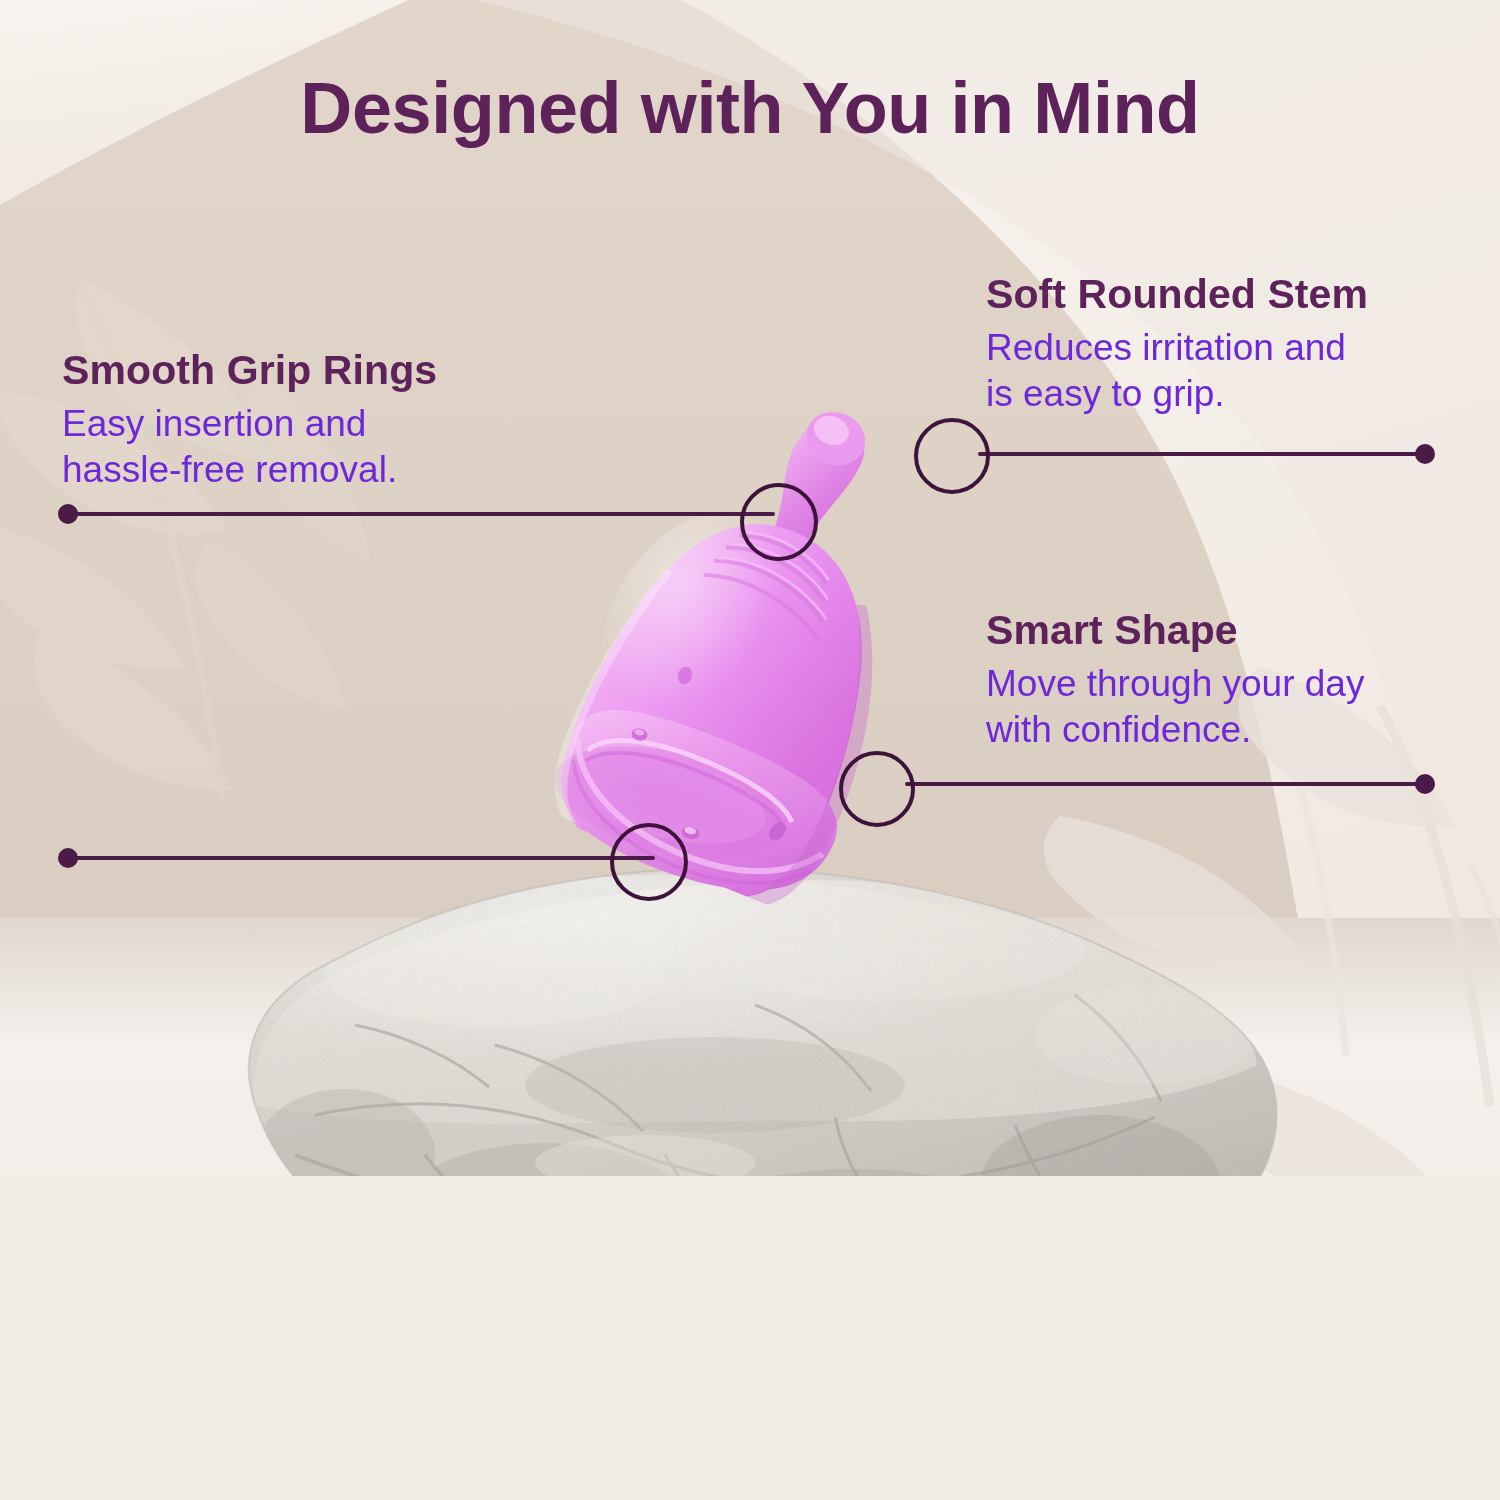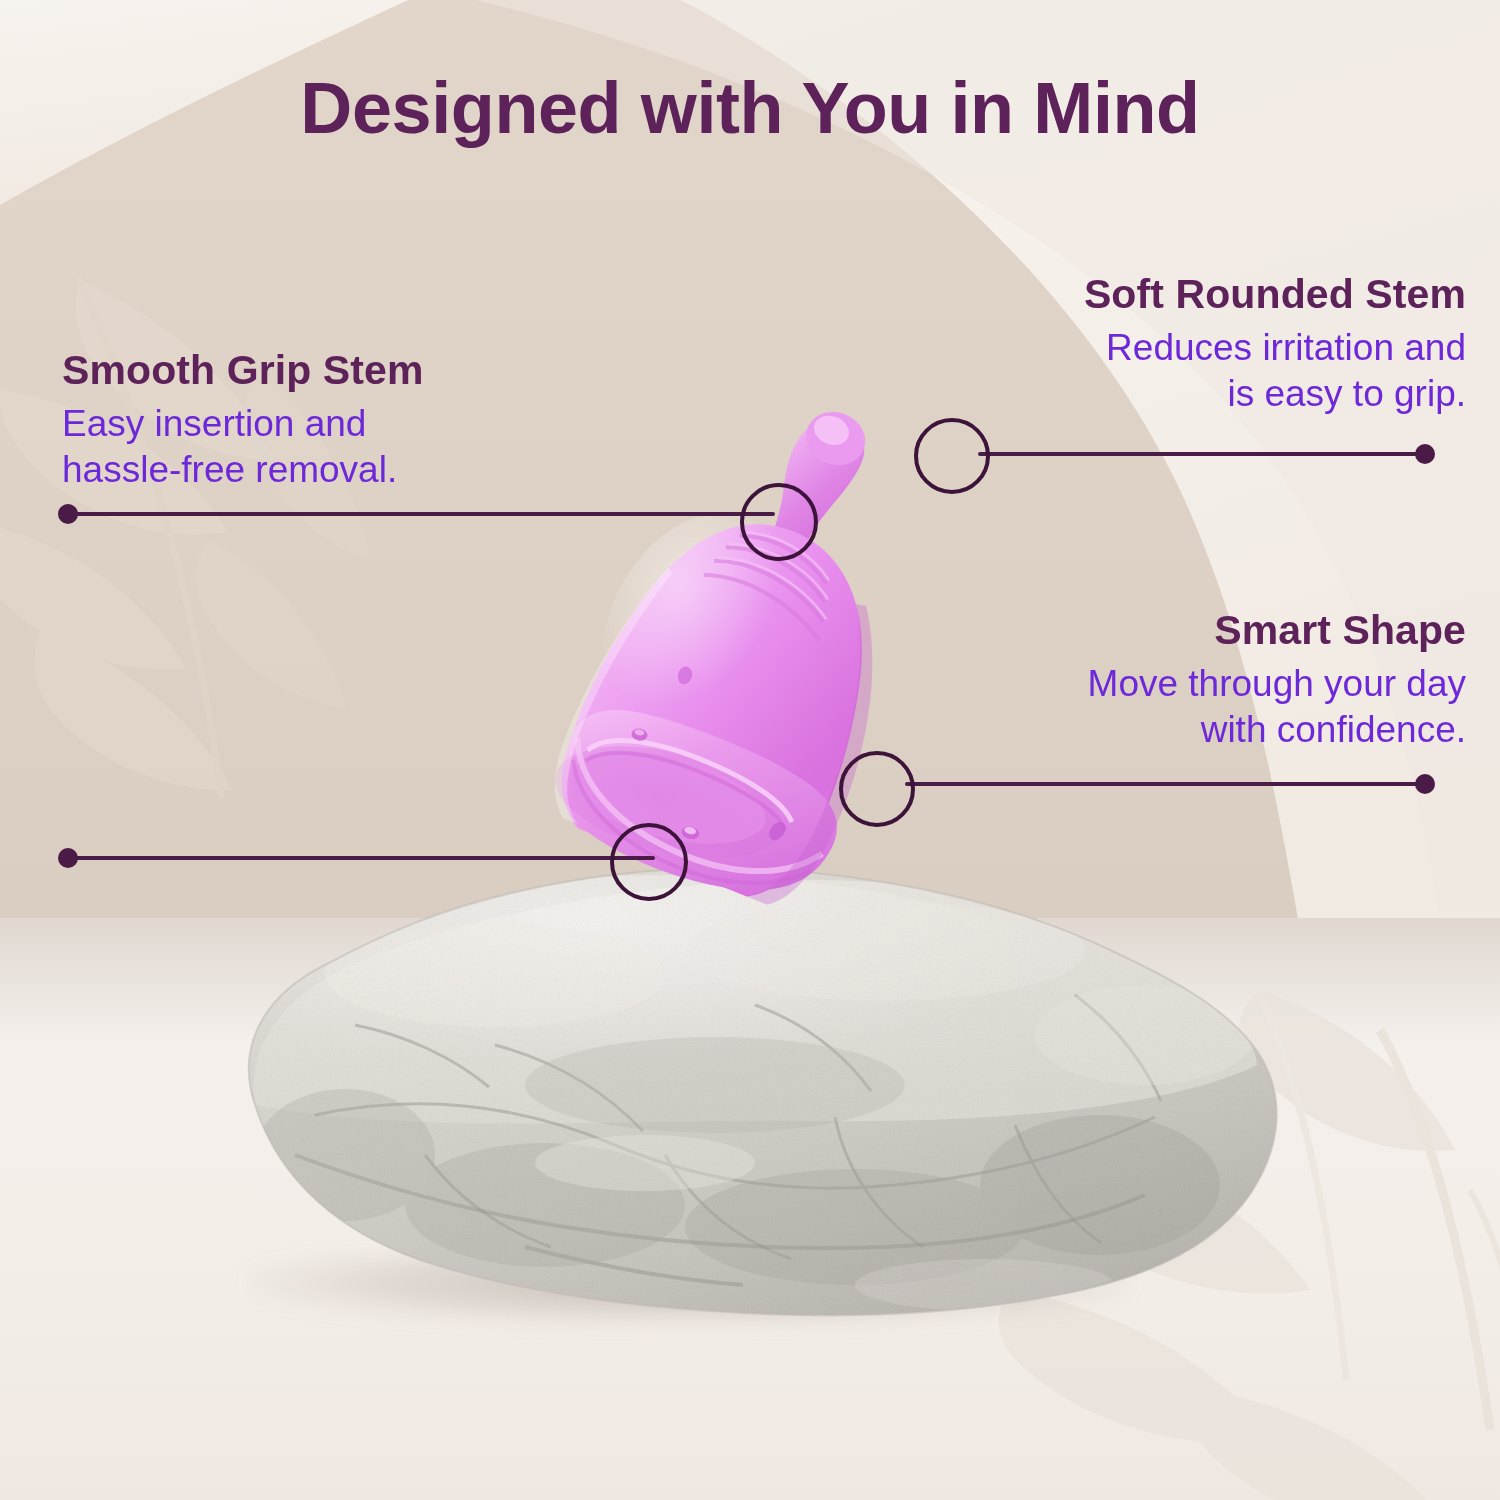--- a/index.html
+++ b/index.html
@@ -2,21 +2,21 @@
 <html><head>
 <meta charset="utf-8">
 <style>
   html,body{margin:0;padding:0;}
   body{
     width:1500px;height:1500px;
     font-family:"Liberation Sans","DejaVu Sans",sans-serif;
     background:#f2ece7;
     overflow:hidden;
   }
-  #stage{position:relative;width:1500px;height:1500px;overflow:hidden;}
+  #stage{position:relative;width:1500px;height:1176px;overflow:hidden;}
 
   
   .bg-base{position:absolute;inset:0;background:#f6f1ec;}
   .bg-wall{
     position:absolute;left:0;top:0;width:1500px;height:960px;
     background:#ddd0c4;
   }
   .bg-wall-curve{
     position:absolute;left:0;top:-10px;width:1500px;height:1000px;
   }
@@ -47,21 +47,21 @@
   .callout{position:absolute;}
   .co-title{
     font-size:41px;font-weight:700;letter-spacing:.1px;
     color:#5c2259;line-height:1.08;margin:0 0 9px 0;white-space:nowrap;
   }
   .co-body{
     font-size:37px;font-weight:400;line-height:1.24;color:#6d28d9;margin:0;
     white-space:pre-line;
   }
   .co-left{text-align:left;}
-  .co-right{text-align:right;}
+  .co-right{text-align:left;}
 
   .leader{position:absolute;height:26px;}
   .leader-line{
     position:absolute;top:11px;height:4px;background:#4a1b47;border-radius:2px;
   }
   .leader-dot{
     position:absolute;top:3px;width:20px;height:20px;border-radius:50%;
     background:#4a1b47;
   }
   .ring{
@@ -334,21 +334,21 @@
 
         <path d="M118,210 C100,270 90,340 92,398 C94,440 104,466 124,478
                  L108,478 C88,462 80,436 80,396 C80,336 92,264 112,206 Z" fill="#ffffff" opacity="0.30"></path>
       </g>
     </svg>
   </div>
 
   <div class="headline">Designed with You in Mind</div>
 
   <div class="callout co-left" style="left:62px;top:348px;width:520px;">
-    <div class="co-title">Smooth Grip Stem</div>
+    <div class="co-title">Smooth Grip Rings</div>
     <div class="co-body">Easy insertion and
 hassle-free removal.</div>
   </div>
   <div class="leader" style="left:58px;top:501px;width:720px;">
     <div class="leader-dot" style="left:0;"></div>
     <div class="leader-line" style="left:9px;width:708px;"></div>
   </div>
   <div class="ring" style="left:740px;top:483px;width:70px;height:70px;"></div>
 
   <div class="leader" style="left:58px;top:845px;width:600px;">

